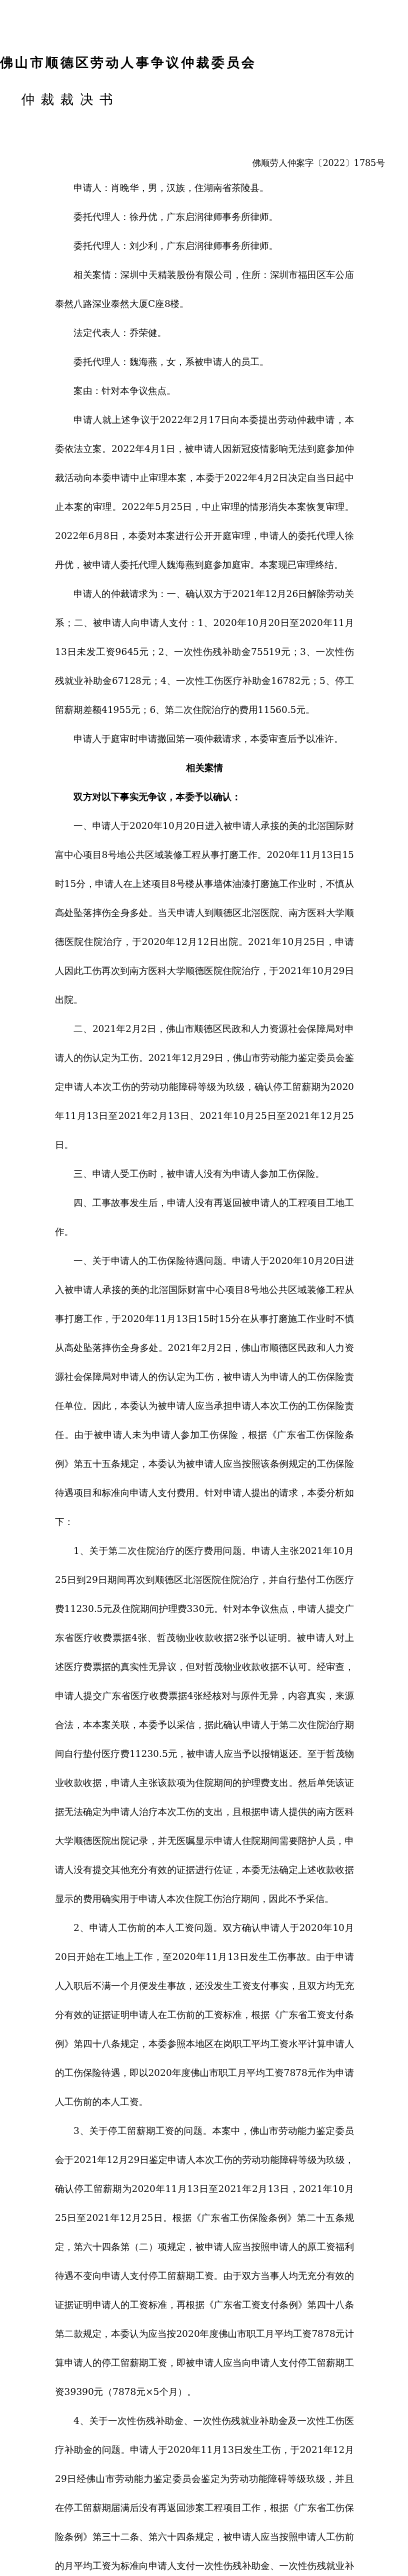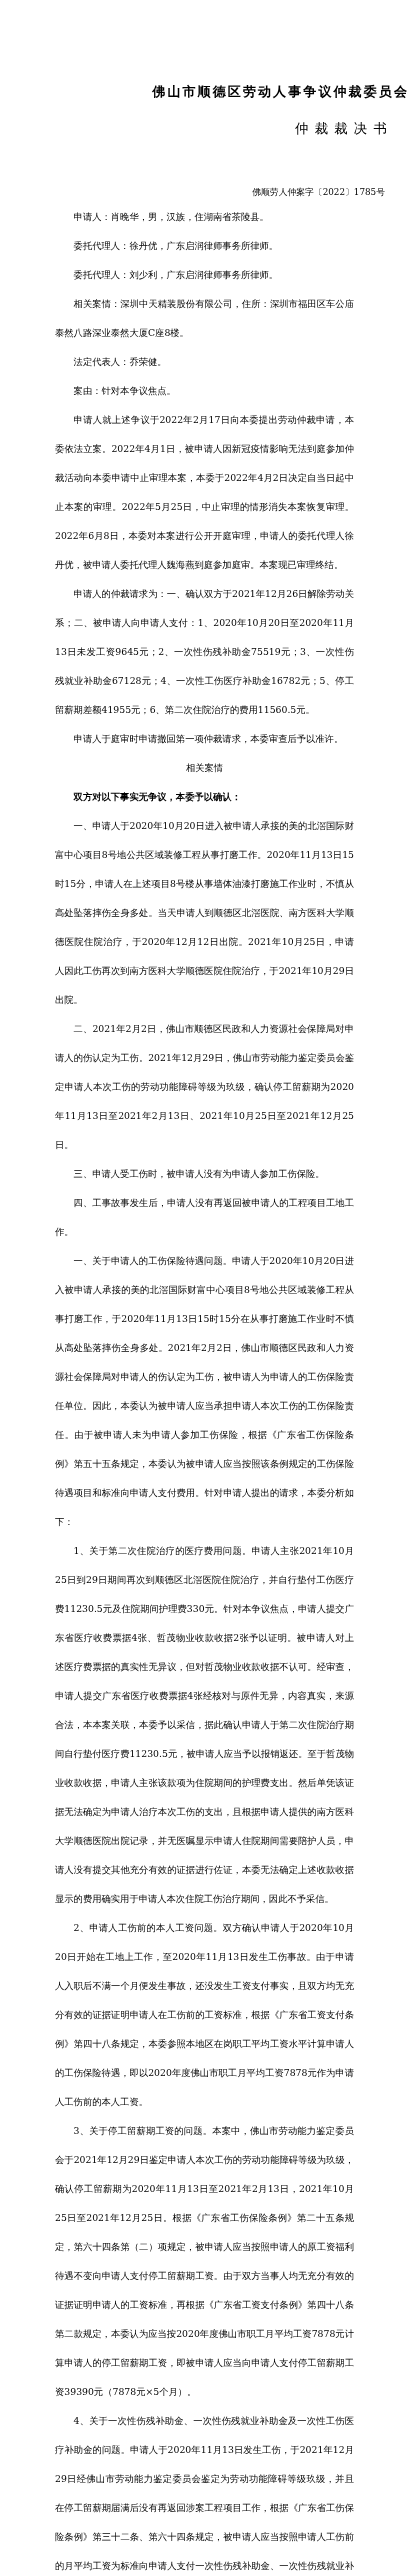--- a/index.html
+++ b/index.html
@@ -9,21 +9,21 @@
       font-family: "DejaVu Serif", "Liberation Serif", serif;
       color: #000000;
       position: relative;
     }
     .page {
       position: relative;
       width: 409px;
       padding: 0;
       box-sizing: border-box;
     }
-    .title-block { padding-top: 83px; text-align: right; }
+    .title-block { padding-top: 54px; text-align: left; }
     .title-main {
       font-size: 13px;
       font-weight: bold;
       letter-spacing: 2.1px;
       line-height: 17.5px;
       margin: 0;
     }
     .title-sub {
       font-size: 13.4px;
       letter-spacing: 6.2px;
@@ -44,21 +44,21 @@
       font-size: 9.3px;
       line-height: 29px;
       text-align: justify;
     }
     .body p { margin: 0; text-indent: 2em; }
     .body p.bold { font-weight: bold; }
     .body h2 {
       margin: 0;
       text-align: center;
       font-size: 9.3px;
-      font-weight: normal;
+      font-weight: bold;
       line-height: 29px;
     }
   </style>
 </head>
 <body>
 
 <div class="page">
 
   <div class="title-block">
     <h1 class="title-main">佛山市顺德区劳动人事争议仲裁委员会</h1>
@@ -66,20 +66,21 @@
   </div>
 
   <div class="case-no">佛顺劳人仲案字〔2022〕1785号</div>
 
   <div class="body">
     <p>申请人：肖晚华，男，汉族，住湖南省茶陵县。</p>
     <p>委托代理人：徐丹优，广东启润律师事务所律师。</p>
     <p>委托代理人：刘少利，广东启润律师事务所律师。</p>
     <p>相关案情：深圳中天精装股份有限公司，住所：深圳市福田区车公庙泰然八路深业泰然大厦C座8楼。</p>
     <p>法定代表人：乔荣健。</p>
+    <p>委托代理人：魏海燕，女，系被申请人的员工。</p>
     <p>案由：针对本争议焦点。</p>
 
     <p>申请人就上述争议于2022年2月17日向本委提出劳动仲裁申请，本委依法立案。2022年4月1日，被申请人因新冠疫情影响无法到庭参加仲裁活动向本委申请中止审理本案，本委于2022年4月2日决定自当日起中止本案的审理。2022年5月25日，中止审理的情形消失本案恢复审理。2022年6月8日，本委对本案进行公开开庭审理，申请人的委托代理人徐丹优，被申请人委托代理人魏海燕到庭参加庭审。本案现已审理终结。</p>
     <p>申请人的仲裁请求为：一、确认双方于2021年12月26日解除劳动关系；二、被申请人向申请人支付：1、2020年10月20日至2020年11月13日未发工资9645元；2、一次性伤残补助金75519元；3、一次性伤残就业补助金67128元；4、一次性工伤医疗补助金16782元；5、停工留薪期差额41955元；6、第二次住院治疗的费用11560.5元。</p>
     <p>申请人于庭审时申请撤回第一项仲裁请求，本委审查后予以准许。</p>
 
     <h2>相关案情</h2>
     <p class="bold">双方对以下事实无争议，本委予以确认：</p>
     <p>一、申请人于2020年10月20日进入被申请人承接的美的北滘国际财富中心项目8号地公共区域装修工程从事打磨工作。2020年11月13日15时15分，申请人在上述项目8号楼从事墙体油漆打磨施工作业时，不慎从高处坠落摔伤全身多处。当天申请人到顺德区北滘医院、南方医科大学顺德医院住院治疗，于2020年12月12日出院。2021年10月25日，申请人因此工伤再次到南方医科大学顺德医院住院治疗，于2021年10月29日出院。</p>
     <p>二、2021年2月2日，佛山市顺德区民政和人力资源社会保障局对申请人的伤认定为工伤。2021年12月29日，佛山市劳动能力鉴定委员会鉴定申请人本次工伤的劳动功能障碍等级为玖级，确认停工留薪期为2020年11月13日至2021年2月13日、2021年10月25日至2021年12月25日。</p>

